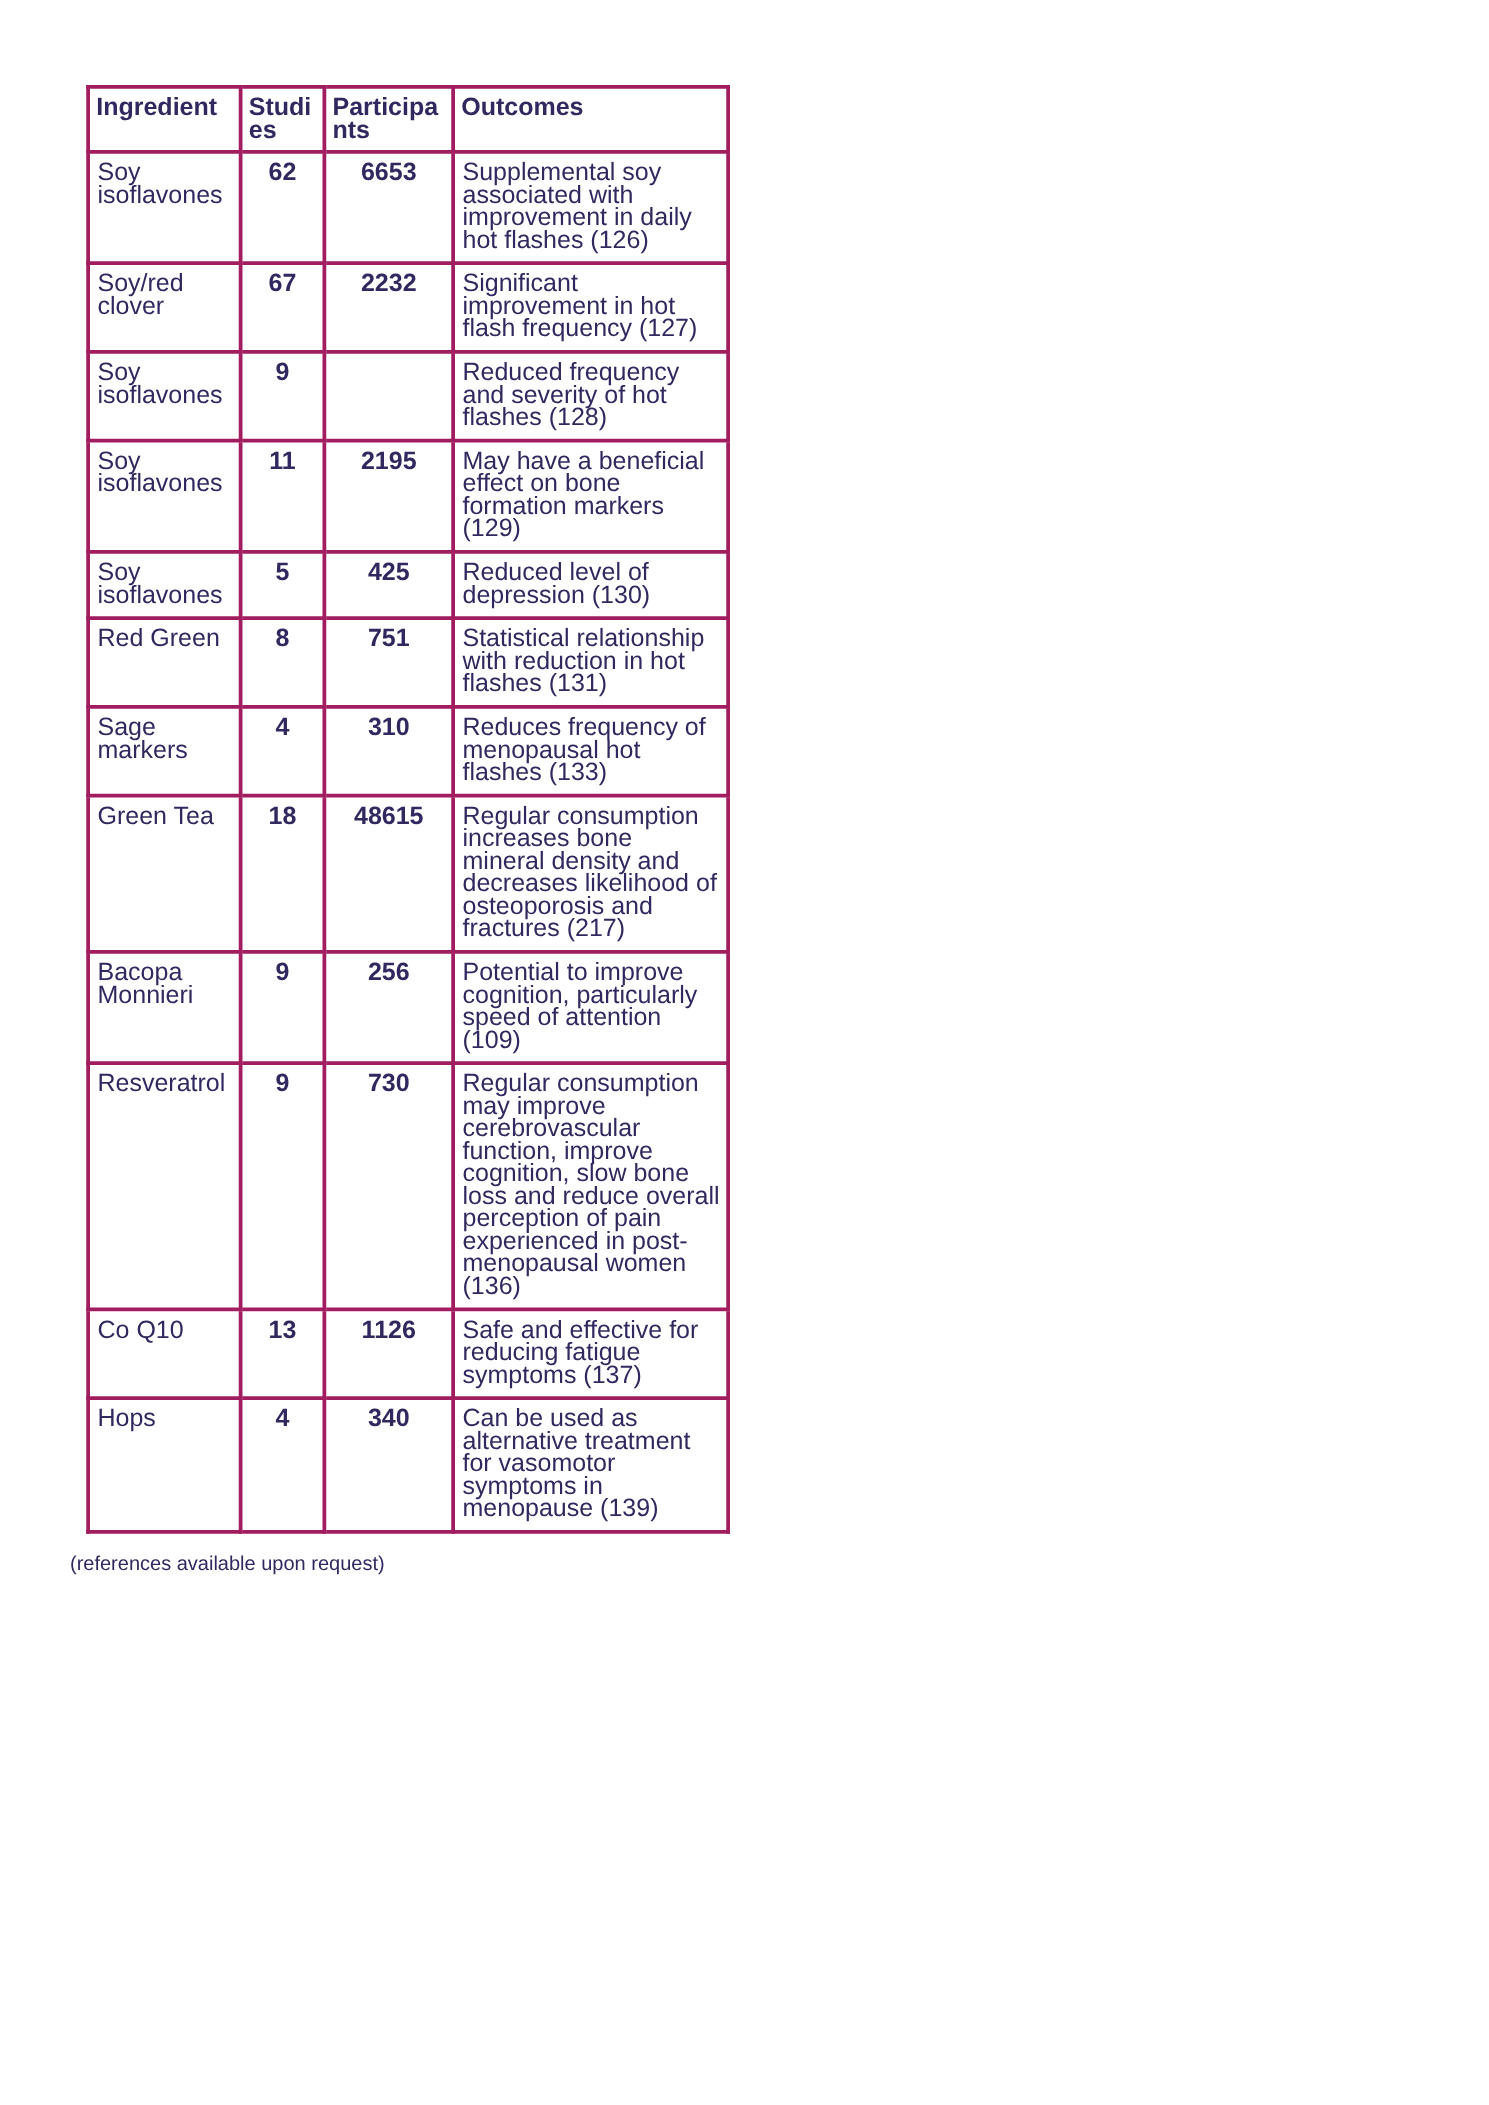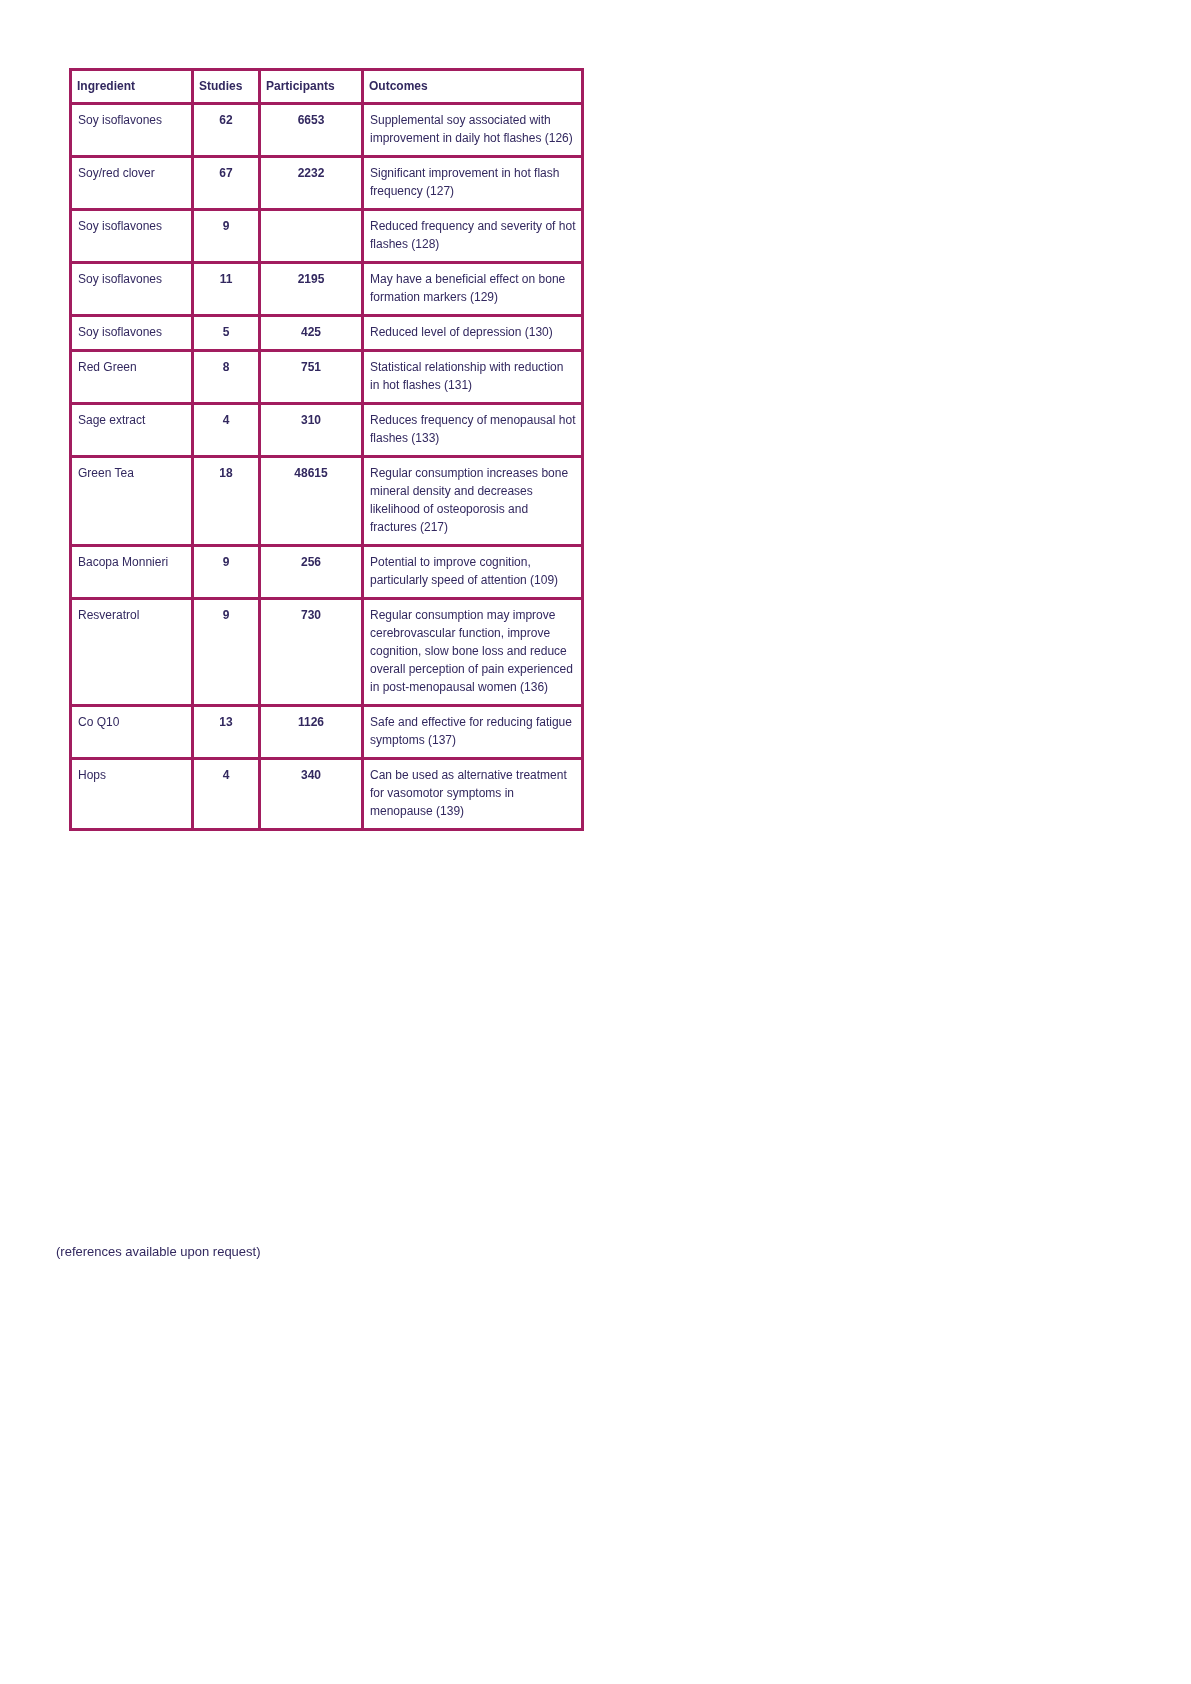--- a/index.html
+++ b/index.html
@@ -22,21 +22,21 @@
     top:68px;
     width:512px;
     border-collapse:collapse;
     table-layout:fixed;
   }
   table.evidence th,
   table.evidence td{
     border:3px solid var(--border-color);
     vertical-align:top;
     padding:6px 5px 8px 6px;
-    font-size:12px;
+    font-size:20px;
     line-height:18px;
     color:var(--text-color);
     word-wrap:break-word;
   }
   table.evidence th{
     font-weight:bold;
     text-align:left;
     padding-top:6px;
     padding-bottom:7px;
     padding-left:5px;
@@ -44,21 +44,21 @@
   table.evidence td.num{
     text-align:center;
     padding-left:2px;
     padding-right:2px;
     font-weight:bold;
   }
   .footer-note{
     position:absolute;
     left:56px;
     top:1240px;
-    font-size:13px;
+    font-size:16px;
     line-height:24px;
     color:var(--text-color);
   }
 </style>
 </head>
 <body>
 
 <div class="page">
 
   <table class="evidence">
@@ -107,21 +107,21 @@
           <td class="num">425</td>
           <td>Reduced level of depression (130)</td>
         </tr>
         <tr>
           <td>Red Green</td>
           <td class="num">8</td>
           <td class="num">751</td>
           <td>Statistical relationship with reduction in hot flashes (131)</td>
         </tr>
         <tr>
-          <td>Sage extract</td>
+          <td>Sage markers</td>
           <td class="num">4</td>
           <td class="num">310</td>
           <td>Reduces frequency of menopausal hot flashes (133)</td>
         </tr>
         <tr>
           <td>Green Tea</td>
           <td class="num">18</td>
           <td class="num">48615</td>
           <td>Regular consumption increases bone mineral density and decreases likelihood of osteoporosis and fractures (217)</td>
         </tr>

